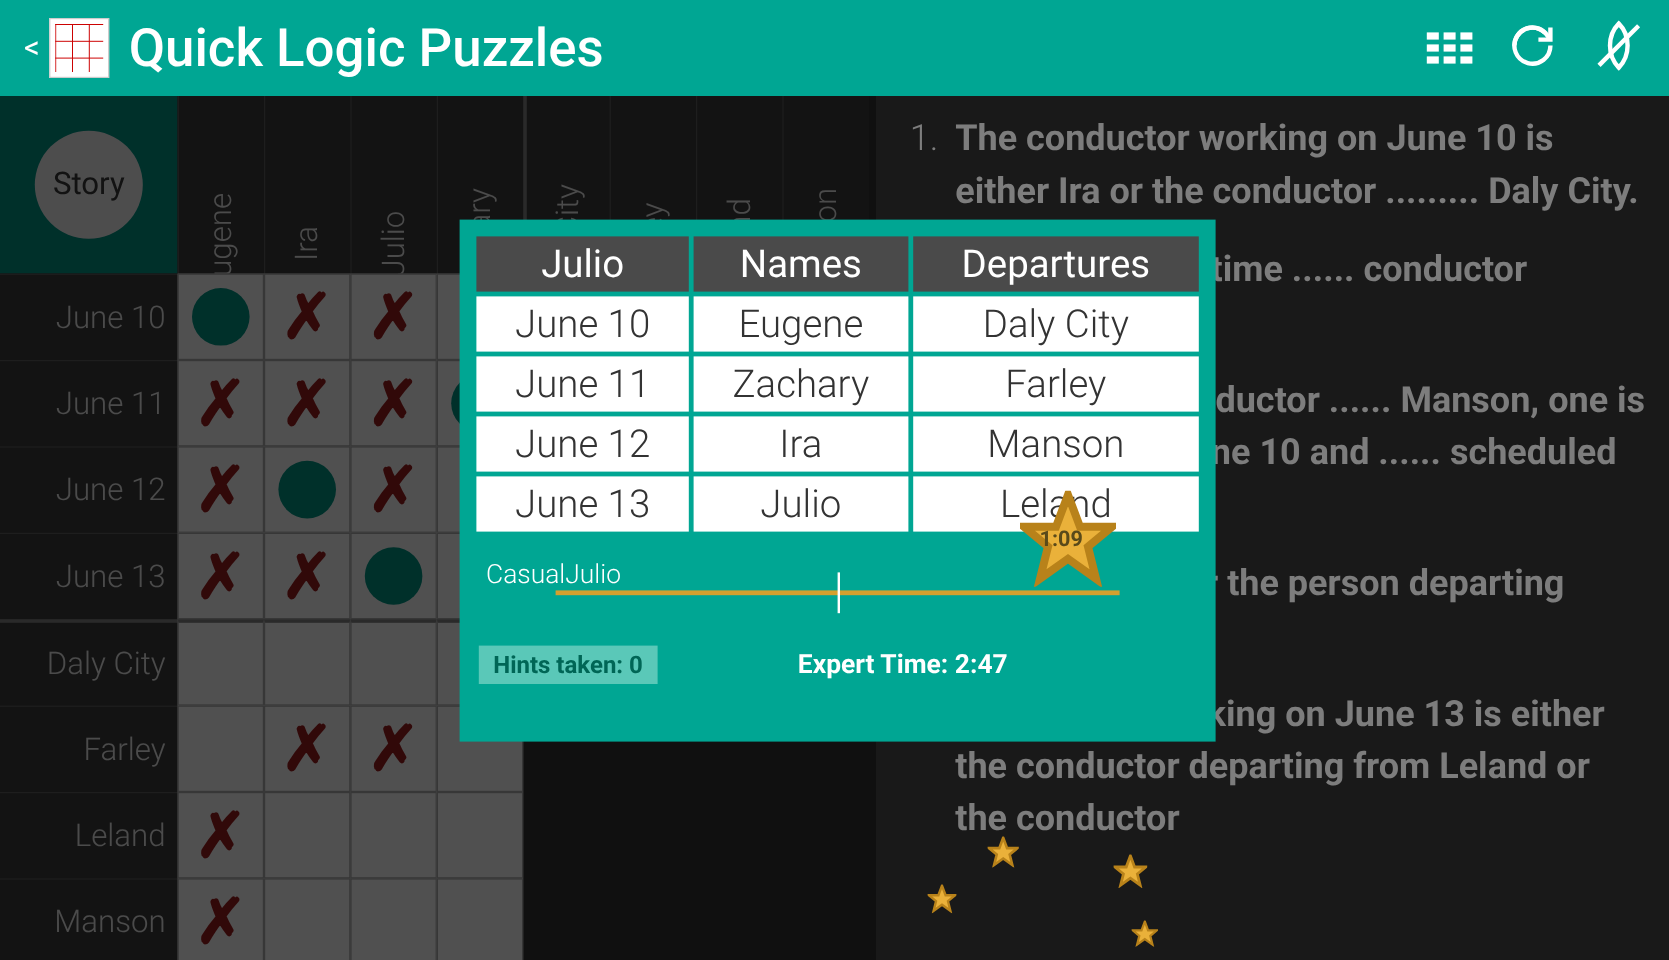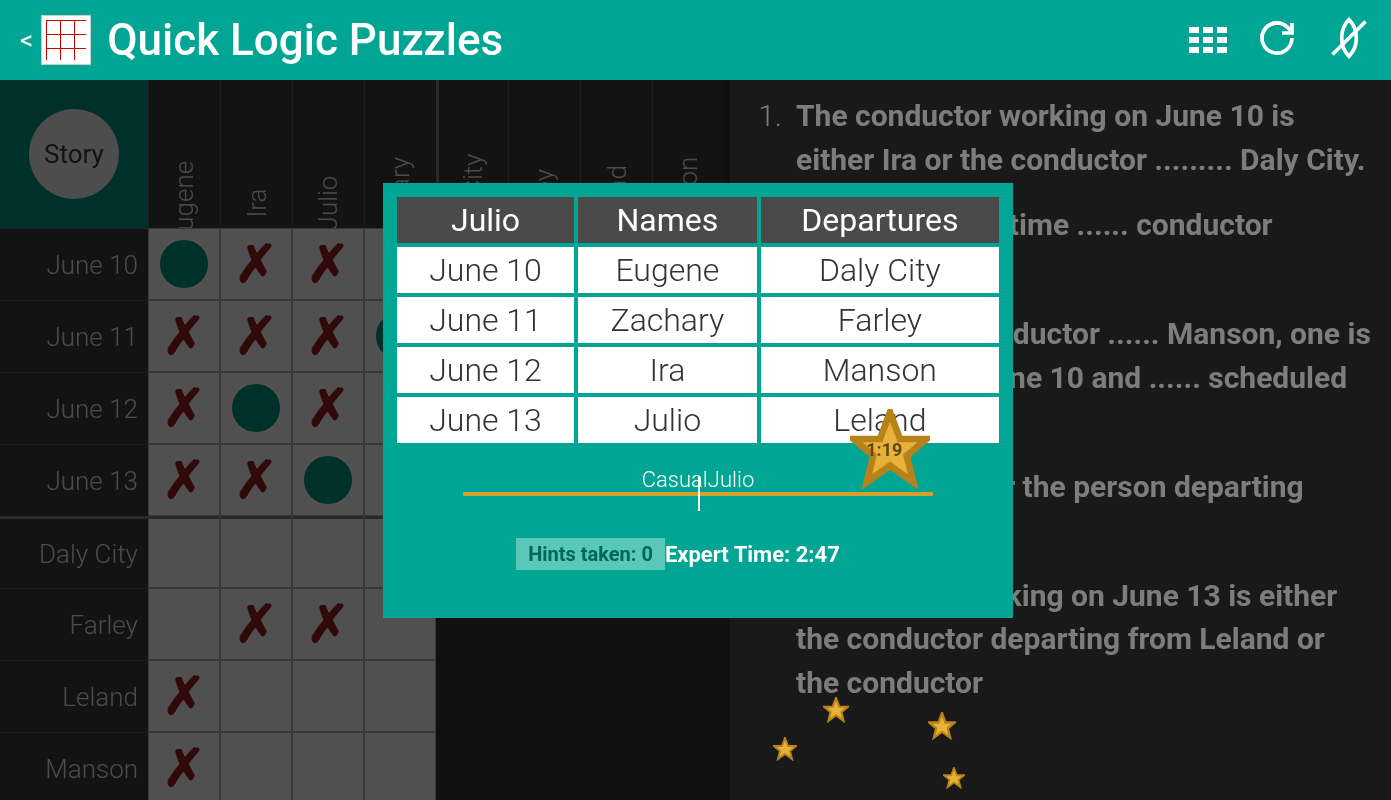--- a/index.html
+++ b/index.html
@@ -147,40 +147,40 @@
   background: #4a4a4a; color: white;
   font-size: 32px; font-weight: 400;
   padding: 4px 8px;
 }
 .solution-table td {
   background: white; color: #333;
   font-size: 32px; font-weight: 300;
   padding: 4px 8px; text-align: center;
 }
 .progress-area { padding: 20px 12px 4px; position: relative; }
-.progress-labels { display: flex; justify-content: center; color: white; font-size: 22px; font-weight: 300; }
+.progress-labels { display: flex; justify-content: flex-start; color: white; font-size: 22px; font-weight: 300; }
 .progress-bar {
   position: relative; height: 4px; background: #d4a02e;
   margin: 0 58px;
 }
 .progress-tick {
   position: absolute; top: -15px; left: 50%;
   width: 2px; height: 34px; background: white;
 }
 .star-big {
   position: absolute; right: 12%; top: -38px;
   width: 80px; height: 80px;
 }
 .time-badge {
   position: absolute; right: 16.5%; top: -8px;
   font-size: 18px; color: #5a4a1a; z-index: 5;
   font-weight: bold;
 }
 .bottom-row {
-  display: flex; justify-content: center;
+  display: flex; justify-content: space-between;
   padding: 38px 6px 2px; align-items: center;
 }
 .hints-badge {
   background: #5ac8b8; color: #006656;
   padding: 4px 12px; font-size: 20px; font-weight: bold;
 }
 .expert-time { color: white; font-size: 22px; font-weight: bold; }
 
 .star-svg { fill: #eab13a; stroke: #b8821a; stroke-width: 2; }
 .sparkles { position: absolute; right: 40px; top: 260px; width: 200px; height: 160px; pointer-events: none; }
@@ -456,20 +456,20 @@
           <polygon class="star-svg" points="12,1 15,9 23,9 17,14 19,22 12,17 5,22 7,14 1,9 9,9"></polygon>
         </svg>
       <svg class="sparkle" style="left:180px;top:60px;width:22px;height:22px" viewBox="0 0 24 24">
           <polygon class="star-svg" points="12,1 15,9 23,9 17,14 19,22 12,17 5,22 7,14 1,9 9,9"></polygon>
         </svg>
 
     </div>
     <svg class="star-big" viewBox="0 0 24 24">
         <polygon class="star-svg" points="12,1 15,9 23,9 17,14 19,22 12,17 5,22 7,14 1,9 9,9"></polygon>
       </svg>
-    <div class="time-badge">1:19</div>
+    <div class="time-badge">1:09</div>
   </div>
   <div class="bottom-row">
     <div class="hints-badge">Hints taken: 0</div>
     <div class="expert-time">Expert Time: 2:47</div>
     <div style="width:40px"></div>
   </div>
 </div>
 
 </body></html>

